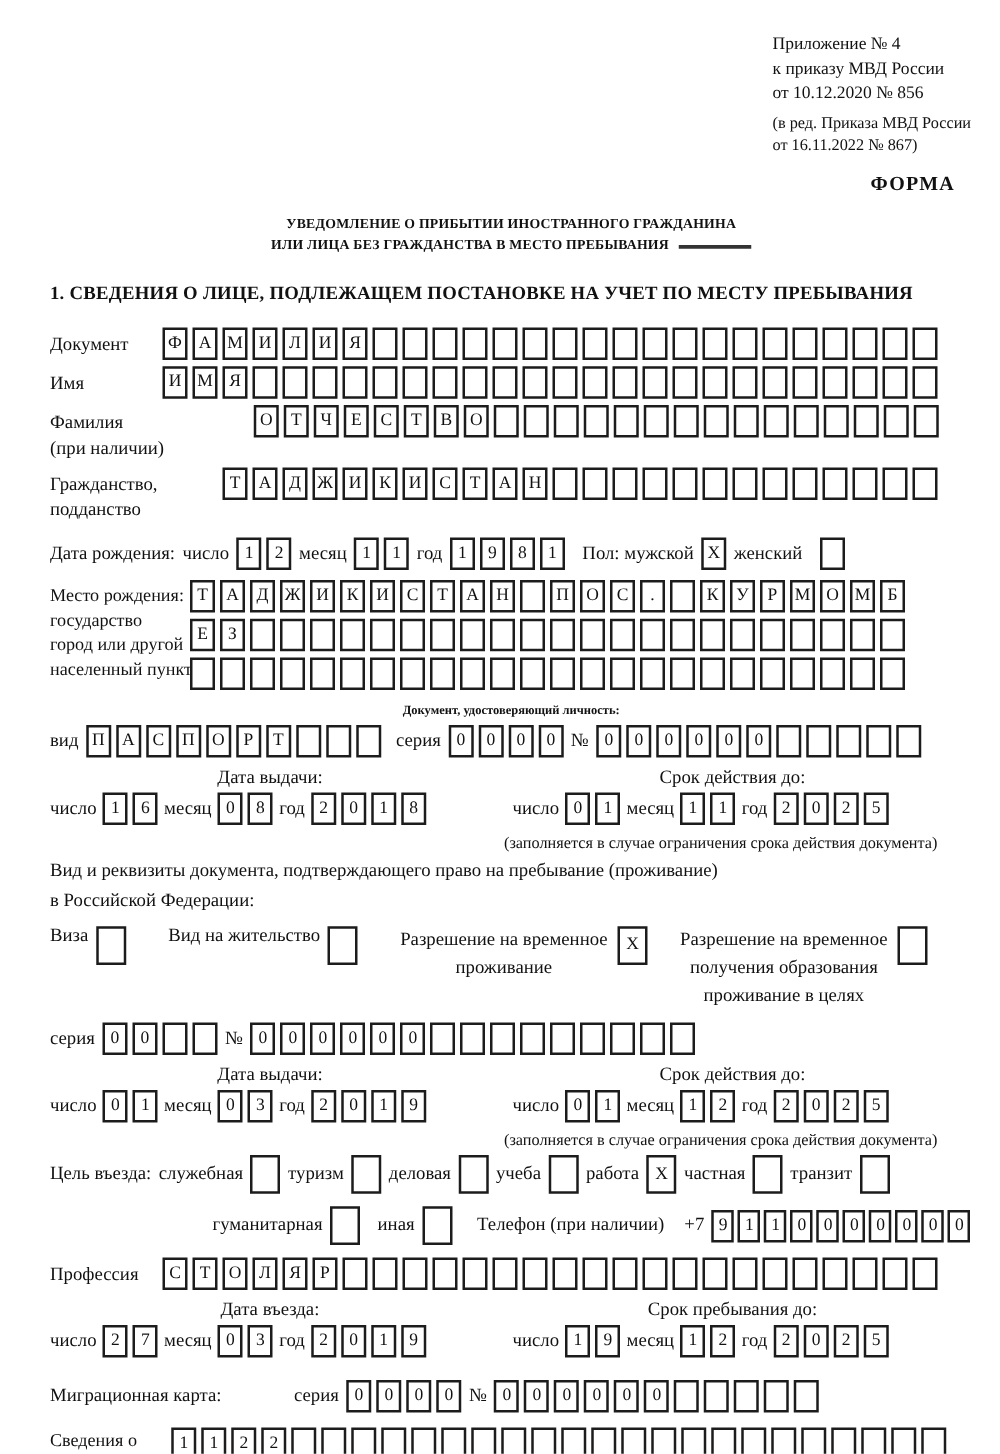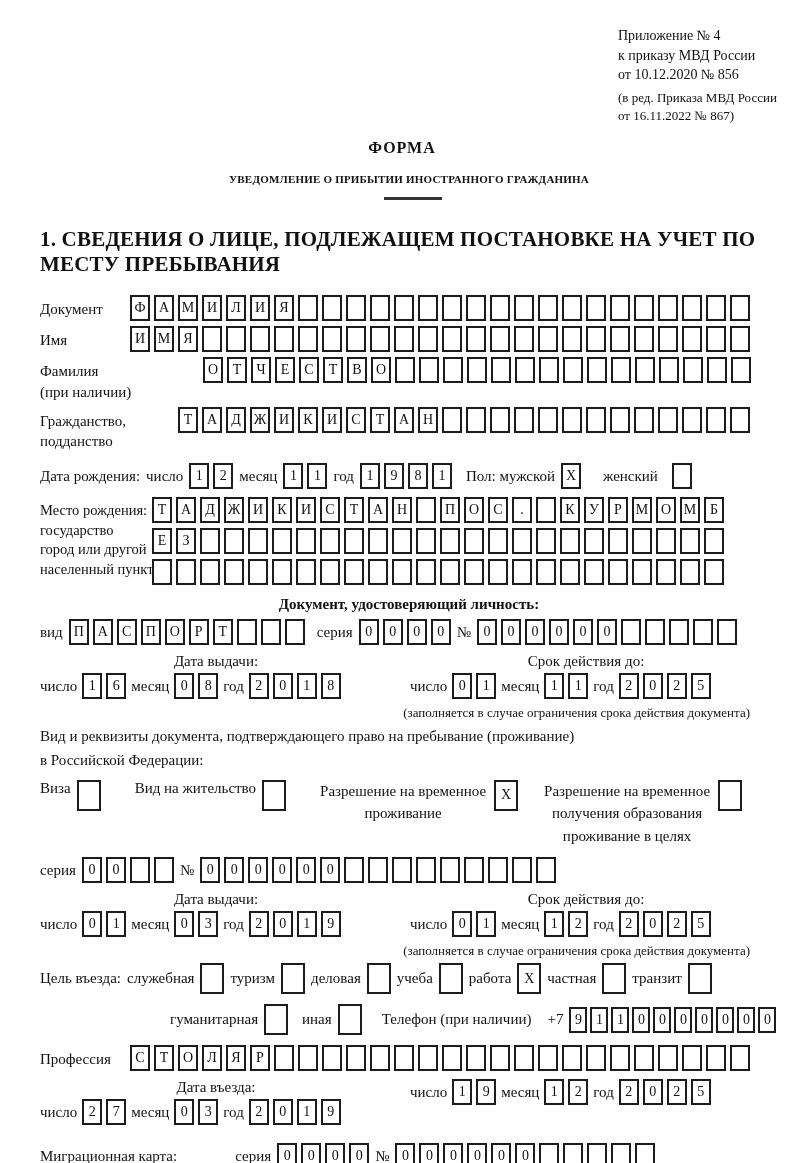--- a/index.html
+++ b/index.html
@@ -3,50 +3,50 @@
 <meta charset="utf-8">
 <style>
   html,body { margin:0; padding:0; background:#fff; }
   body { width:800px; height:1163px; overflow:hidden; color:#111;
          font-family:"Liberation Serif", serif; }
   .page { box-sizing:border-box; width:800px; height:1163px; padding:26px 22px 0 40px; }
 
   
   .hdr { margin-left:578px; font-size:14px; line-height:1.4; }
   .hdr .sub { font-size:13px; margin-top:4px; line-height:1.4; }
-  .forma { text-align:center; padding-right:14px; font-weight:bold; font-size:16px;
+  .forma { text-align:right; padding-right:14px; font-weight:bold; font-size:16px;
            letter-spacing:1px; margin-top:14px; }
 
   
   .title { text-align:center; font-weight:bold; font-size:11px; line-height:1.55;
            margin-top:14px; letter-spacing:.2px; }
   .blankline { display:inline-block; width:58px; border-bottom:3px solid #333; margin-left:8px; }
 
-  .sect { font-weight:bold; font-size:21px; margin-top:22px; letter-spacing:.2px; }
+  .sect { font-weight:bold; font-size:15px; margin-top:22px; letter-spacing:.2px; }
 
   
   .cellrow { display:inline-flex; gap:4px; flex:0 0 auto; }
   .cell { flex:0 0 20px; width:20px; height:26px; box-sizing:border-box;
           border:2px solid #1c1c1c; display:flex; align-items:center; justify-content:center;
           font-size:14px; background:#fff; }
   .cellrow.compact { gap:3px; }
   .cellrow.compact .cell { flex-basis:18px; width:18px; }
   .cbox .cell { flex-basis:24px; width:24px; height:31px; }
 
   .frow { display:flex; align-items:flex-start; margin-bottom:5px; }
   .flabel { font-size:15px; padding-top:4px; line-height:1.35; flex:0 0 auto; }
   .w90 { width:90px; } .w163 { width:163px; } .w138 { width:138px; }
   .w112 { width:112px; } .w97 { width:97px; white-space:nowrap; }
 
   .inline { display:flex; align-items:center; gap:6px; font-size:15px; flex-wrap:nowrap; }
   .inline .lb { white-space:nowrap; }
 
   .stack > div { margin-bottom:5px; }
 
-  .dochead { text-align:center; font-weight:bold; font-size:15px; margin:6px 0 6px 0; }
+  .dochead { text-align:center; font-weight:bold; font-size:10px; margin:6px 0 6px 0; }
 
   
   .dates { position:relative; display:flex; margin-top:8px; }
   .dcol { width:352px; }
   .dcol.right { margin-left:18px; }
   .dhead { text-align:center; font-size:15px; margin-bottom:3px; }
   .dline { display:flex; align-items:center; gap:5px; font-size:15px; }
   .dline .lb { white-space:nowrap; }
   .dnote { position:absolute; right:28px; top:52px; white-space:nowrap; font-size:13px; }
   .dates.noted { margin-bottom:26px; }
@@ -74,21 +74,21 @@
     <div class="sub">
       <div>(в ред. Приказа МВД России</div>
       <div>от 16.11.2022 № 867)</div>
     </div>
   </div>
   <div class="forma">ФОРМА</div>
 
   <div class="title">
     <div>УВЕДОМЛЕНИЕ О ПРИБЫТИИ ИНОСТРАННОГО ГРАЖДАНИНА</div>
     <div>
-      <span class="blankline"></span>
+      <span>ИЛИ ЛИЦА БЕЗ ГРАЖДАНСТВА В МЕСТО ПРЕБЫВАНИЯ</span><span class="blankline"></span>
     </div>
   </div>
 
   <div class="sect">1. СВЕДЕНИЯ О ЛИЦЕ, ПОДЛЕЖАЩЕМ ПОСТАНОВКЕ НА УЧЕТ ПО МЕСТУ ПРЕБЫВАНИЯ</div>
 
   <div class="frow" style="margin-top:18px;">
     <div class="flabel w90">Документ</div>
     <div class="cellrow">
         <span class="cell">Ф</span>
         <span class="cell">А</span>
@@ -232,21 +232,21 @@
     <span class="cellrow">
         <span class="cell">1</span>
         <span class="cell">9</span>
         <span class="cell">8</span>
         <span class="cell">1</span>
       </span>
     <span class="lb" style="margin-left:8px;">Пол: мужской</span>
     <span class="cellrow">
         <span class="cell">X</span>
       </span>
-    <span class="lb" style="margin-left:16px;">женский</span>
+    <span class="lb" style="margin-left:0;">женский</span>
     <span class="cellrow" style="margin-left:8px;">
         <span class="cell"></span>
       </span>
   </div>
 
   <div class="frow">
     <div class="flabel w112" style="font-size:14.5px; white-space:nowrap;">
       <div>Место рождения:</div>
       <div>государство</div>
       <div>город или другой</div>
@@ -641,20 +641,21 @@
         <span class="lb">год</span>
         <span class="cellrow">
             <span class="cell">2</span>
             <span class="cell">0</span>
             <span class="cell">1</span>
             <span class="cell">9</span>
           </span>
       </div>
     </div>
     <div class="dcol right">
+      <div class="dhead">Срок пребывания до:</div>
       <div class="dline">
         <span class="lb">число</span>
         <span class="cellrow">
             <span class="cell">1</span>
             <span class="cell">9</span>
           </span>
         <span class="lb">месяц</span>
         <span class="cellrow">
             <span class="cell">1</span>
             <span class="cell">2</span>

